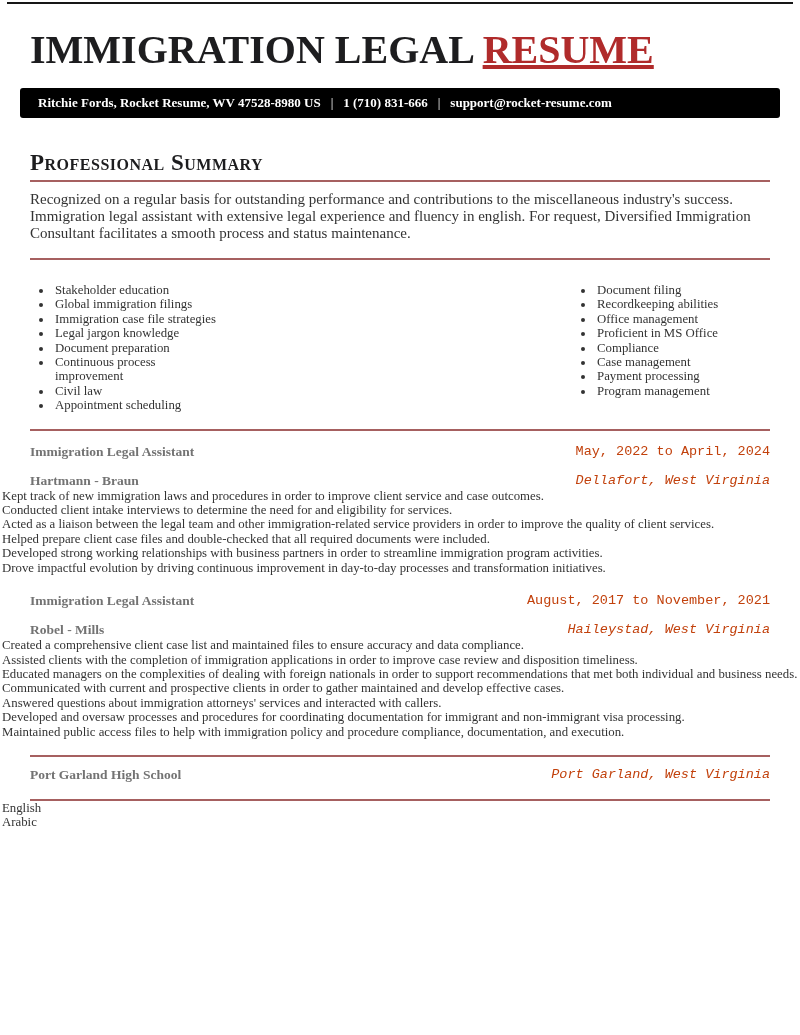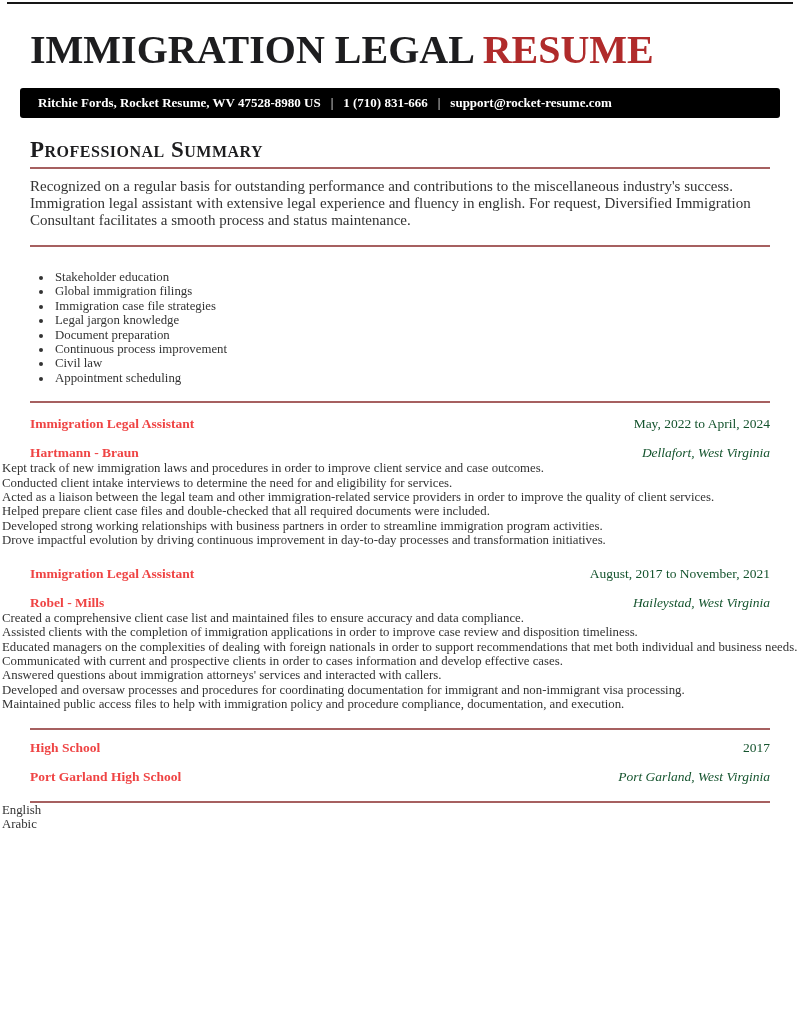--- a/index.html
+++ b/index.html
@@ -11,29 +11,29 @@
   html,body{margin:0;padding:0;background:#fff;}
   body{
     width:800px;height:1035px;overflow:hidden;position:relative;
     font-family:"Liberation Serif","DejaVu Serif",serif;color:var(--ink);
   }
   .top-line{height:2px;background:#161616;margin:2px 7px 0 7px;}
   .resume-title{
     margin:25px 30px 0 30px;font-size:40px;line-height:42px;font-weight:bold;
     letter-spacing:0px;color:var(--ink);white-space:nowrap;
   }
-  .resume-title .accent{color:var(--accent);}
+  .resume-title .accent{color:var(--accent);text-decoration:underline;}
   .contact-bar{
     margin:17px 20px 0 20px;background:#000;color:#fff;border-radius:3px;
     padding:7px 18px 8px 18px;font-size:13px;font-weight:bold;line-height:15px;
     white-space:nowrap;
   }
   .contact-bar .sep{margin:0 10px;font-weight:normal;}
   .section{margin-top:16px;}
-  .section.first{margin-top:19px;}
+  .section.first{margin-top:32px;}
   h2{
     margin:0 30px;font-size:23px;line-height:26px;font-weight:bold;
     font-variant:small-caps;letter-spacing:.5px;color:var(--ink);
   }
   .rule{border:none;border-top:2px solid var(--rule);margin:4px 30px 0 30px;}
   .summary-text{
     margin:9px 30px 0 30px;font-size:15px;line-height:17px;color:var(--body);
   }
   ul.blist{
     list-style:disc outside;margin:0;padding-left:0;color:var(--body);
@@ -41,22 +41,22 @@
   }
   ul.blist li{line-height:14.4px;margin:0;padding-left:2px;}
   .skills-cols{display:flex;margin:23px 30px 0 30px;}
   .skills-cols ul{width:50%;box-sizing:border-box;}
   .skills-cols ul.right-col{padding-left:13px;margin-left:358px;}
   .skills-cols ul.left-col{padding-left:13px;margin-left:10px;width:362px;}
   .job{margin-top:12px;}
   .job + .job{margin-top:17px;}
   .row2{display:flex;justify-content:space-between;margin:0 30px;font-size:13.5px;line-height:17px;}
   .row2 + .row2{margin-top:12px;}
-  .row2 .lft{font-weight:bold;color:#ef4444;text-align:center;}
-  .row2 .rgt{font-weight:normal;color:#14532d;}
+  .row2 .lft{font-weight:bold;color:#737373;text-align:center;}
+  .row2 .rgt{font-weight:normal;color:#c2410c;font-family:Liberation Mono, monospace;}
   .row2 .rgt.italic{font-style:italic;}
   .job-bullets{margin:10px 30px 0 40px;}
   .edu-rows{margin-top:9px;}
   .lang-list{margin:7px 30px 0 40px;}
 </style>
 </head>
 <body>
 
 <div class="top-line"></div>
 
@@ -75,20 +75,30 @@
   <div class="skills-cols">
     <ul class="blist left-col">
         <li>Stakeholder education</li>
         <li>Global immigration filings</li>
         <li>Immigration case file strategies</li>
         <li>Legal jargon knowledge</li>
         <li>Document preparation</li>
         <li>Continuous process improvement</li>
         <li>Civil law</li>
         <li>Appointment scheduling</li>
+      </ul>
+    <ul class="blist right-col">
+        <li>Document filing</li>
+        <li>Recordkeeping abilities</li>
+        <li>Office management</li>
+        <li>Proficient in MS Office</li>
+        <li>Compliance</li>
+        <li>Case management</li>
+        <li>Payment processing</li>
+        <li>Program management</li>
       </ul>
   </div>
 </div>
 
 <div class="section">
   <hr class="rule">
 
   <div class="job">
     <div class="row2">
       <span class="lft">Immigration Legal Assistant</span>
@@ -114,35 +124,31 @@
       <span class="rgt">August, 2017 to November, 2021</span>
     </div>
     <div class="row2">
       <span class="lft">Robel - Mills</span>
       <span class="rgt italic">Haileystad, West Virginia</span>
     </div>
     <ul class="blist job-bullets">
         <li>Created a comprehensive client case list and maintained files to ensure accuracy and data compliance.</li>
         <li>Assisted clients with the completion of immigration applications in order to improve case review and disposition timeliness.</li>
         <li>Educated managers on the complexities of dealing with foreign nationals in order to support recommendations that met both individual and business needs.</li>
-        <li>Communicated with current and prospective clients in order to cases information and develop effective cases.</li>
+        <li>Communicated with current and prospective clients in order to gather maintained and develop effective cases.</li>
         <li>Answered questions about immigration attorneys' services and interacted with callers.</li>
         <li>Developed and oversaw processes and procedures for coordinating documentation for immigrant and non-immigrant visa processing.</li>
         <li>Maintained public access files to help with immigration policy and procedure compliance, documentation, and execution.</li>
       </ul>
   </div>
 </div>
 
 <div class="section">
   <hr class="rule">
   <div class="edu-rows">
-    <div class="row2">
-      <span class="lft">High School</span>
-      <span class="rgt">2017</span>
-    </div>
     <div class="row2">
       <span class="lft">Port Garland High School</span>
       <span class="rgt italic">Port Garland, West Virginia</span>
     </div>
   </div>
 </div>
 
 <div class="section">
   <hr class="rule">
   <ul class="blist lang-list">

